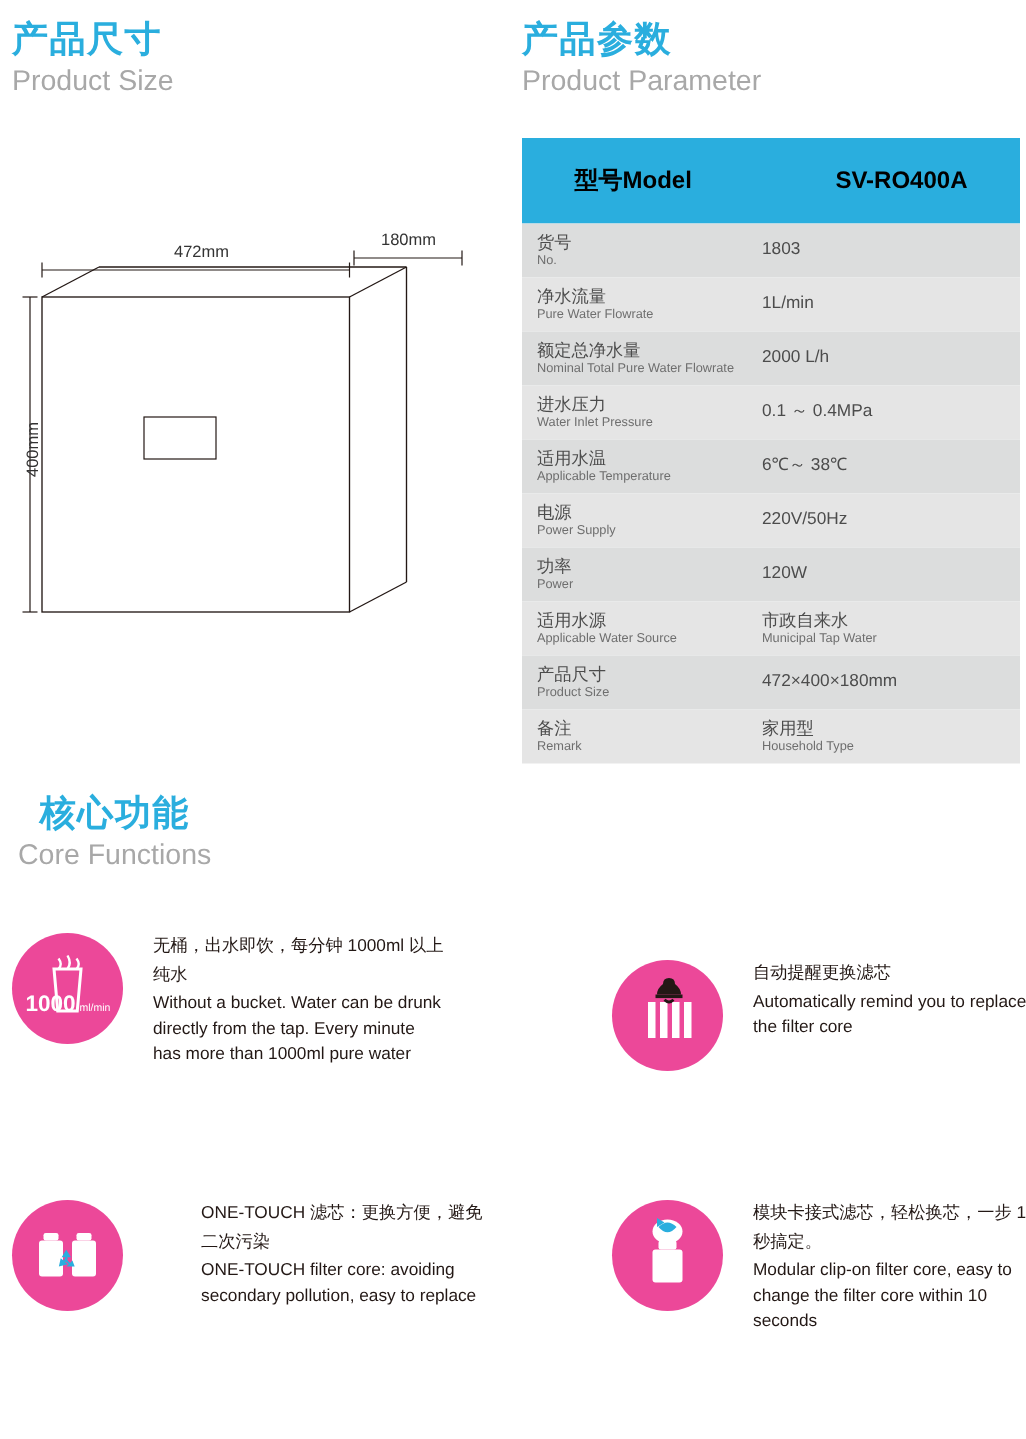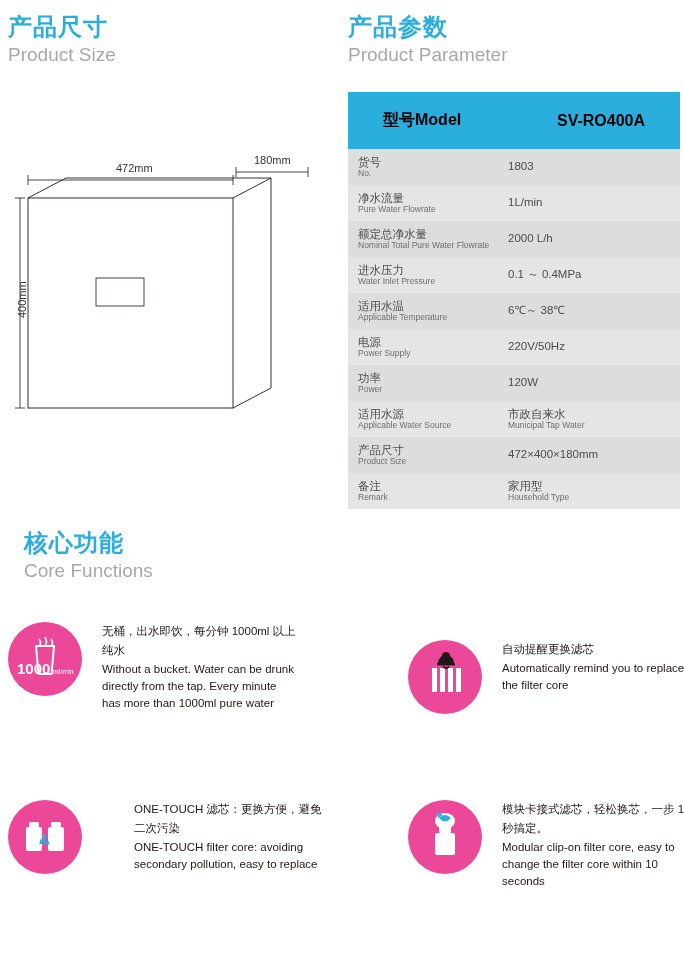--- a/index.html
+++ b/index.html
@@ -235,21 +235,21 @@
         <span class="cn">备注</span>
         <span class="en">Remark</span>
       </div>
       <div class="val">
         <span class="cn">家用型</span>
         <span class="en">Household Type</span>
       </div>
     </div>
   </div>
 
-  <div class="sec-head" style="left:24px; top:528px;">
+  <div class="sec-head" style="left:12px; top:528px;text-align:center;">
     <div class="cn">核心功能</div>
     <div class="en">Core Functions</div>
   </div>
 
   <div class="func" style="left:8px; top:622px;">
     <div class="circle">
       <svg width="74" height="74" viewBox="0 0 74 74">
         <path d="M28 24 h18 l-2.5 28 h-13 z" fill="none" stroke="#ffffff" stroke-width="2"></path>
         <path d="M31 17 q3 4 0 7" fill="none" stroke="#ffffff" stroke-width="1.6"></path>
         <path d="M37 15 q3 5 0 9" fill="none" stroke="#ffffff" stroke-width="1.6"></path>

